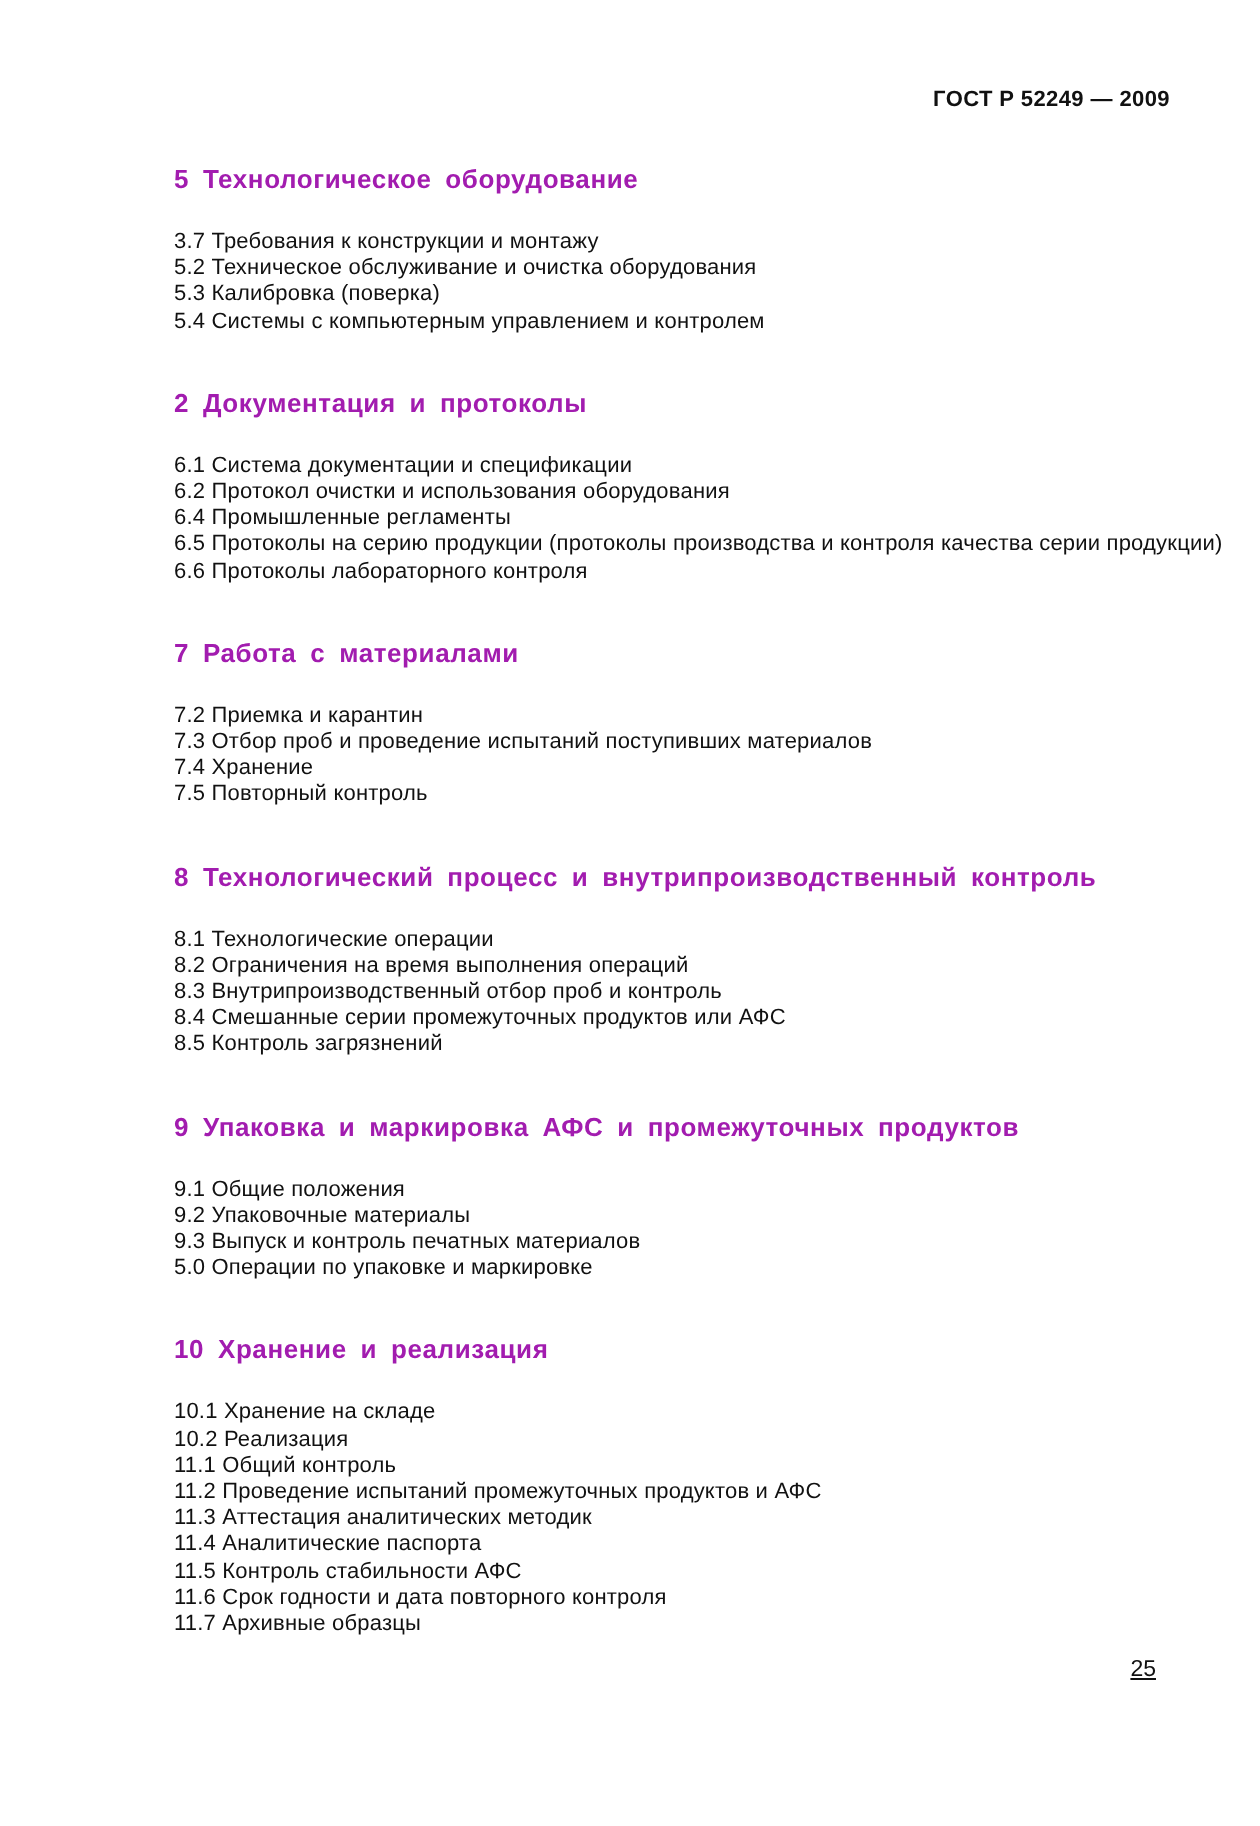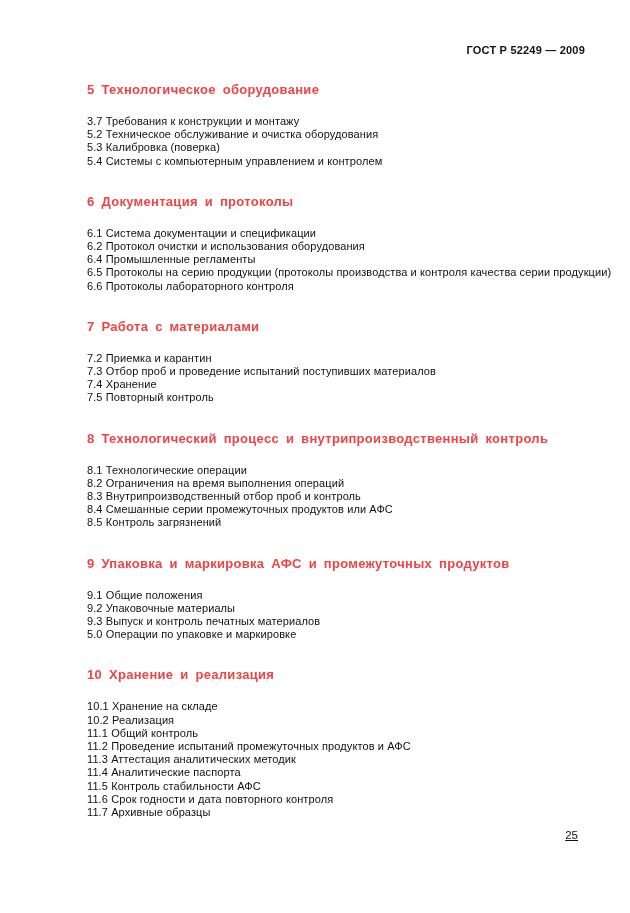--- a/index.html
+++ b/index.html
@@ -29,21 +29,21 @@
     font-size: 11px;
     letter-spacing: 0.2px;
     color: #111111;
   }
   .section-title {
     font-weight: bold;
     font-size: 13px;
     letter-spacing: 0.3px;
     word-spacing: 3px;
     margin: 26px 0 18px 0;
-    color: #ef4444;
+    color: #a21caf;
   }
   .toc-item {
     font-size: 11px;
     line-height: 13.2px;
     letter-spacing: 0.1px;
     color: #111111;
     white-space: nowrap;
   }
   .page-number {
     position: absolute;
@@ -63,21 +63,21 @@
 
   <div>
     <div class="section-title">5 Технологическое оборудование</div>
     <div class="toc-item">3.7 Требования к конструкции и монтажу</div>
     <div class="toc-item">5.2 Техническое обслуживание и очистка оборудования</div>
     <div class="toc-item">5.3 Калибровка (поверка)</div>
     <div class="toc-item">5.4 Системы с компьютерным управлением и контролем</div>
   </div>
 
   <div>
-    <div class="section-title">6 Документация и протоколы</div>
+    <div class="section-title">2 Документация и протоколы</div>
     <div class="toc-item">6.1 Система документации и спецификации</div>
     <div class="toc-item">6.2 Протокол очистки и использования оборудования</div>
     <div class="toc-item">6.4 Промышленные регламенты</div>
     <div class="toc-item">6.5 Протоколы на серию продукции (протоколы производства и контроля качества серии продукции)</div>
     <div class="toc-item">6.6 Протоколы лабораторного контроля</div>
   </div>
 
   <div>
     <div class="section-title">7 Работа с материалами</div>
     <div class="toc-item">7.2 Приемка и карантин</div>

